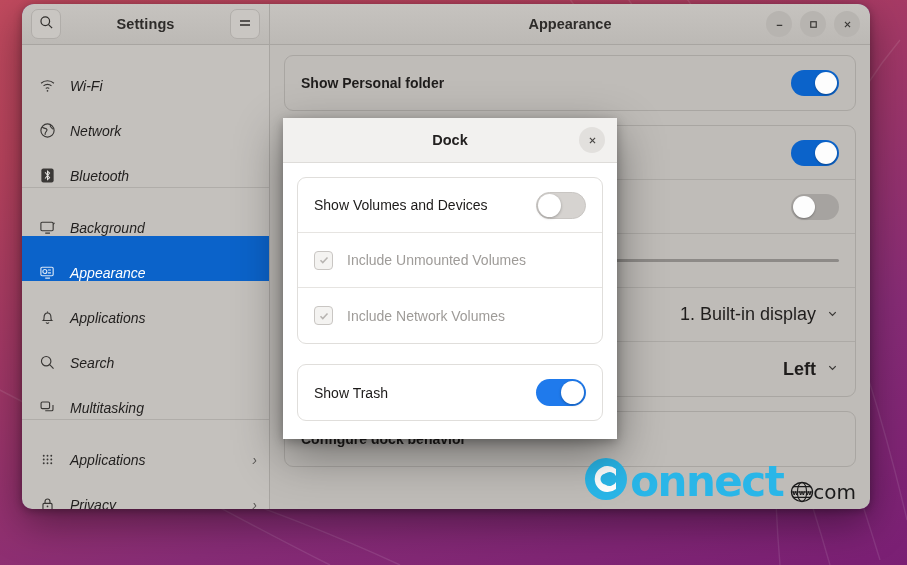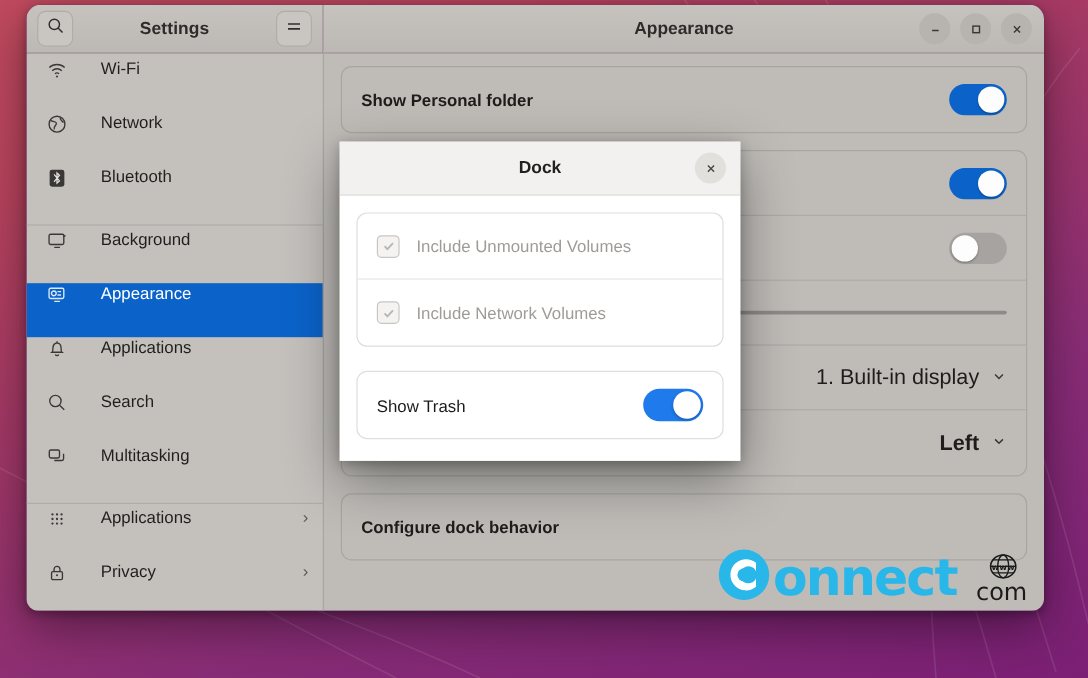--- a/index.html
+++ b/index.html
@@ -73,27 +73,28 @@
   
   .sidebar {
     width: 248px; flex: 0 0 248px;
     background: #c4c1bd;
     border-right: 1px solid #a8a5a1;
     padding-top: 4px;
     overflow: hidden;
     position: relative;
   }
   .nav-item {
-    display: flex; align-items: flex-start;
+    display: flex; align-items: flex-end;
     height: 45px;
     padding: 0 12px 0 16px;
-    gap: 28px;
+    gap: 14px;
     color: #211f1e;
     font-size: 14px;
     cursor: default;
+    font-style: italic;
   }
   .nav-item.selected { background: #0b63ca; color: #ffffff; }
   .nav-item .ic { width: 18px; height: 18px; flex: 0 0 18px; display: flex; align-items: center; justify-content: center; }
   .nav-item .ic svg { display: block; }
   .nav-item .lbl { flex: 1; }
   .nav-item .chev { font-size: 14px; color: #4a4846; opacity: .85; }
   .nav-sep { height: 1px; background: #b0ada9; margin: 3px 0; }
 
   
   .content {
@@ -488,21 +489,21 @@
         </div>
       </div>
 
       <div class="watermark">
         <svg width="48" height="48" viewBox="0 0 48 48">
           <circle cx="24" cy="24" r="21" fill="#29b6e8"></circle>
           <path d="M34 14 A13 13 0 1 0 34 34 L34 27 A7 7 0 1 1 34 21 Z" fill="#ffffff"></path>
           <circle cx="24" cy="24" r="5.5" fill="#29b6e8"></circle>
         </svg>
         <span class="wm-text">onnect</span>
-        <span style="display:flex;flex-direction:column;align-items:center;margin-left:18px;">
+        <span style="display:flex;flex-direction:row;align-items:center;margin-left:6px;">
           <svg width="26" height="22" viewBox="0 0 26 22">
             <ellipse cx="13" cy="11" rx="10.5" ry="9.5" fill="none" stroke="#1a1a1a" stroke-width="1.3"></ellipse>
             <ellipse cx="13" cy="11" rx="4.6" ry="9.5" fill="none" stroke="#1a1a1a" stroke-width="1.1"></ellipse>
             <path d="M2.6 11 H23.4 M4.2 5.6 H21.8 M4.2 16.4 H21.8" stroke="#1a1a1a" stroke-width="1.1" fill="none"></path>
             <text x="13" y="14" font-size="7" font-family="DejaVu Sans, sans-serif" font-weight="bold" fill="#1a1a1a" text-anchor="middle">www</text>
           </svg>
           <span class="wm-com">com</span>
         </span>
       </div>
 
@@ -515,20 +516,26 @@
     <span class="dlg-title">Dock</span>
     <span class="dlg-close">
       <svg width="11" height="11" viewBox="0 0 12 12" stroke="#4a4846" stroke-width="1.3">
           <path d="M3.2 3.2 L8.8 8.8 M8.8 3.2 L3.2 8.8"></path>
         </svg>
     </span>
   </div>
   <div class="dlg-body">
 
     <div class="dlg-card">
+      <div class="dlg-row">
+        <span class="grow">Show Volumes and Devices</span>
+        <span class="dlg-toggle off">
+            <span class="knob"></span>
+          </span>
+      </div>
       <div class="dlg-row disabled">
         <span class="checkbox">
           <svg width="12" height="12" viewBox="0 0 12 12" fill="none" stroke="#b7b4b1" stroke-width="1.5">
               <path d="M2.5 6.2 L4.8 8.6 L9.5 3.6"></path>
             </svg>
         </span>
         <span class="cb-label grow">Include Unmounted Volumes</span>
       </div>
       <div class="dlg-row disabled">
         <span class="checkbox">

